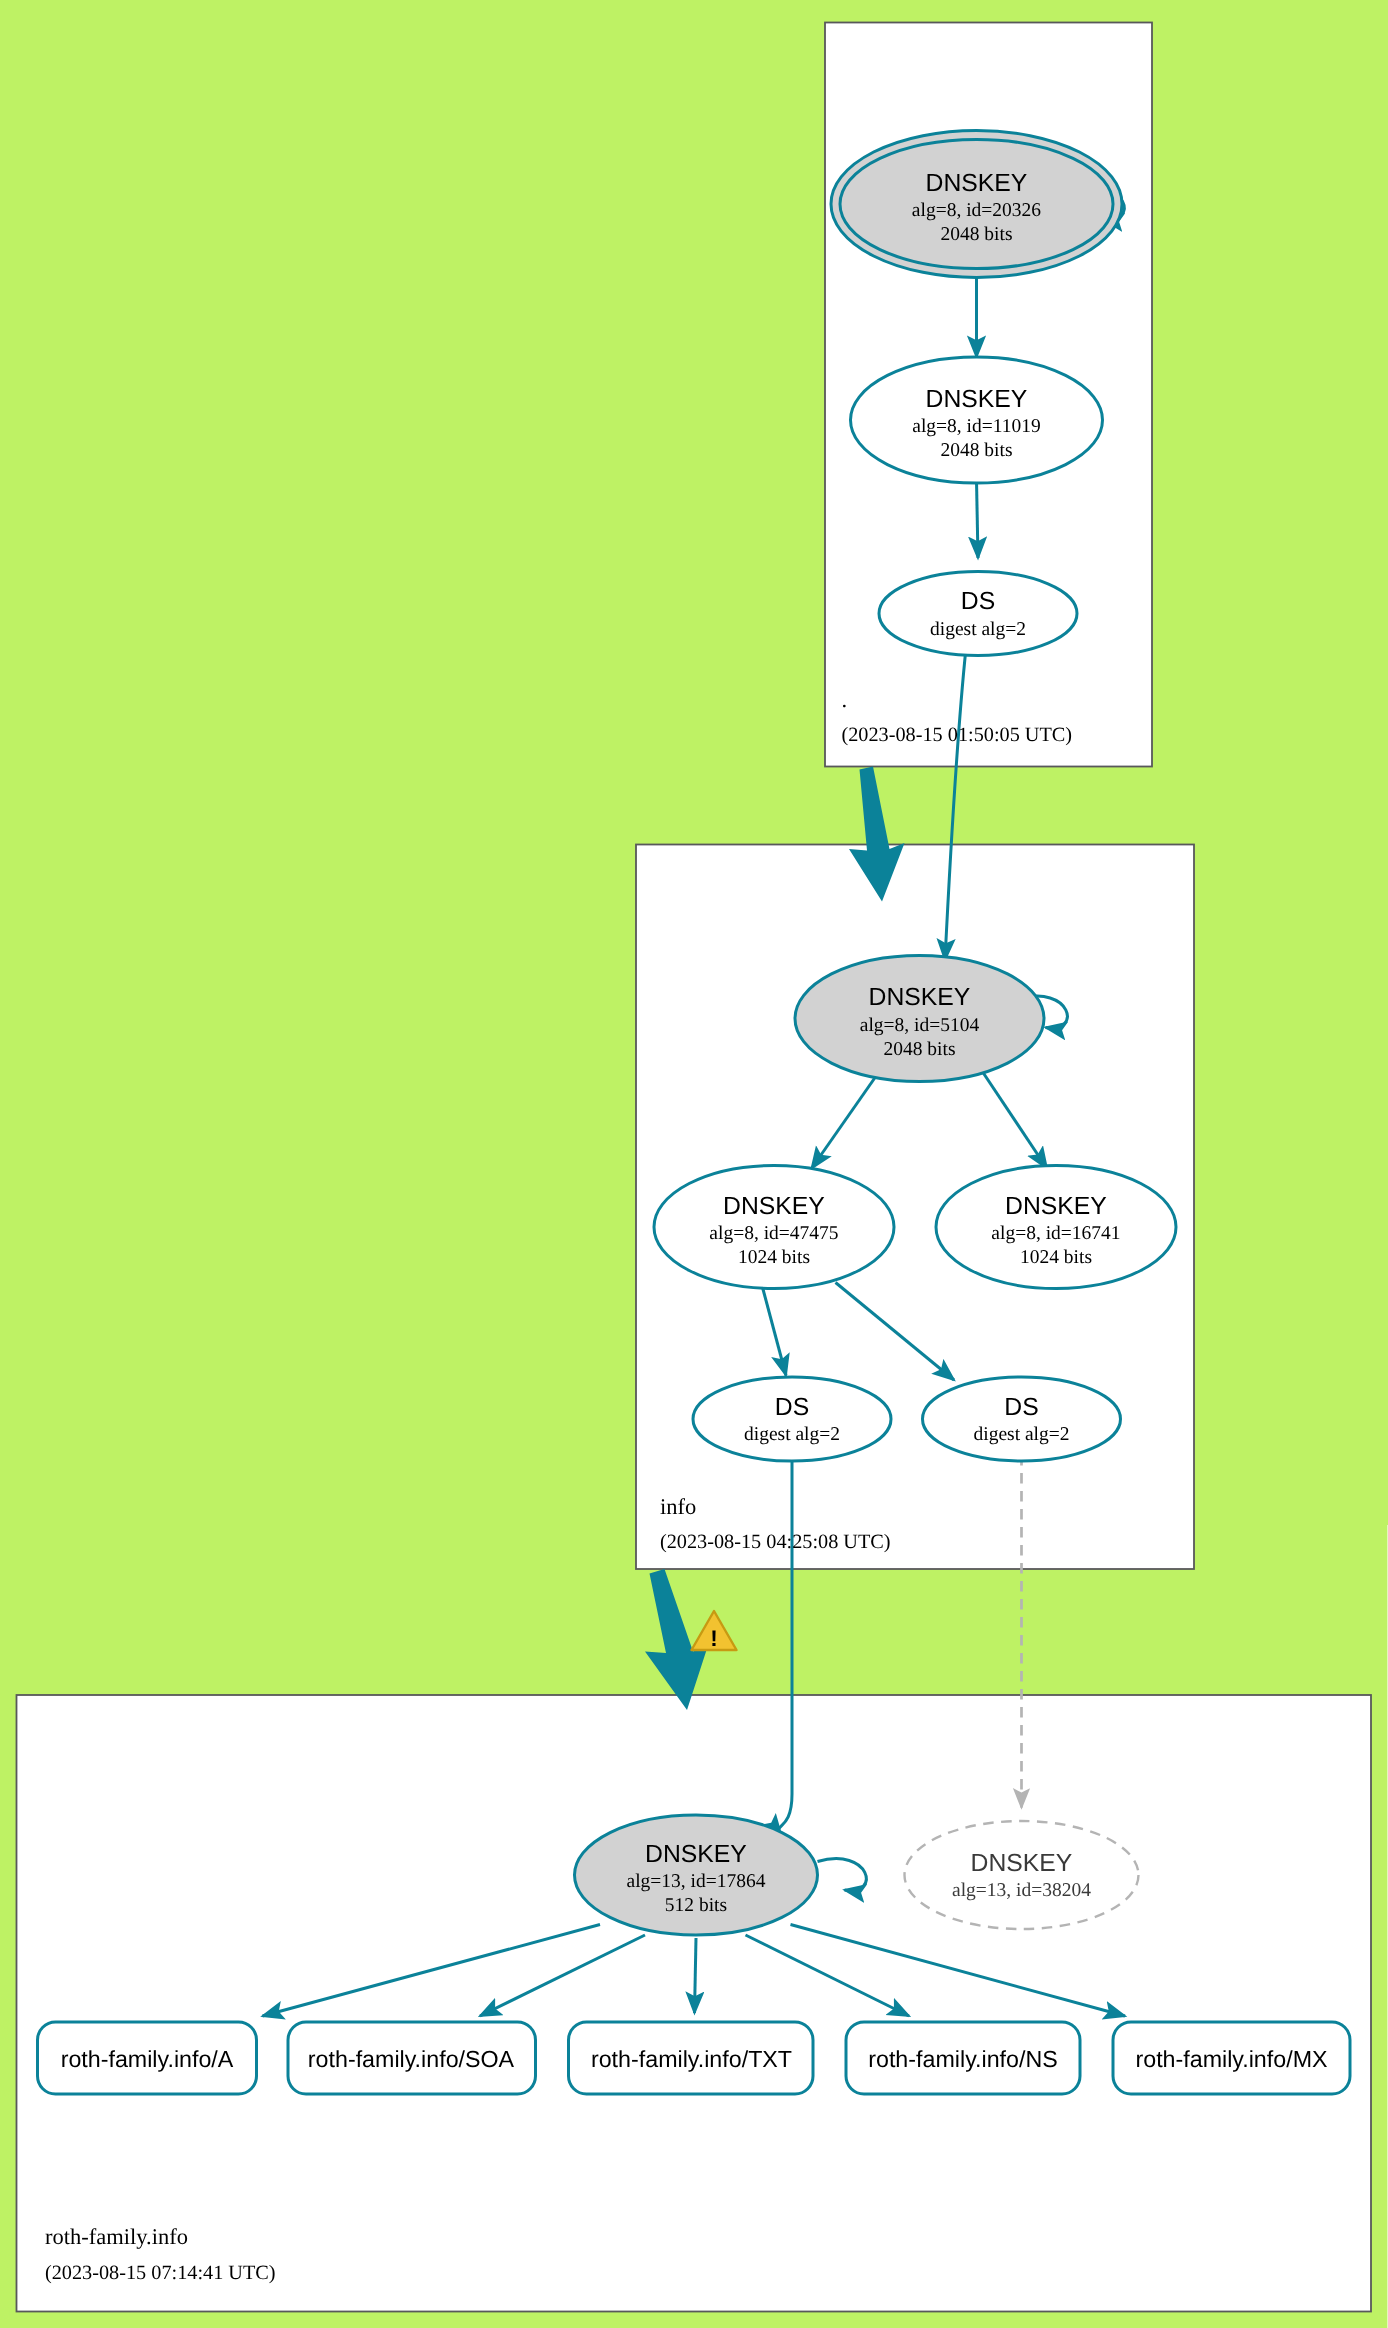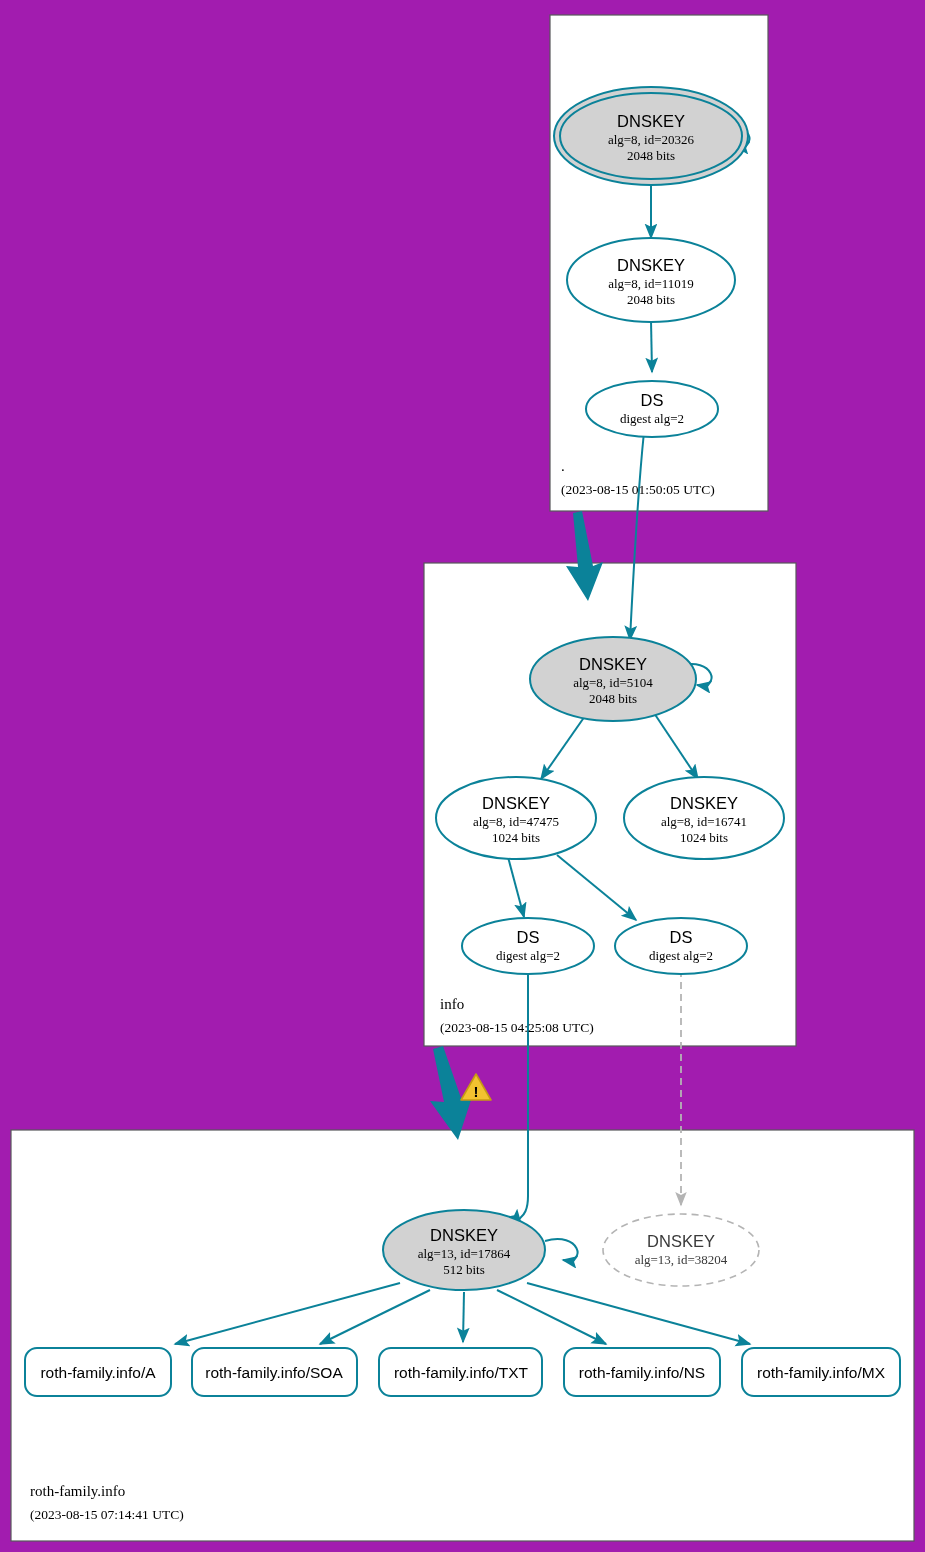--- a/index.html
+++ b/index.html
@@ -7,21 +7,21 @@
     padding: 0;
     background: #ffffff;
   }
   body {
     font-family: "Liberation Sans", sans-serif;
   }
   #canvas {
     position: relative;
     width: 925px;
     height: 1552px;
-    background: #a21caf;
+    background: #bef264;
     overflow: hidden;
   }
   #graph {
     position: absolute;
     left: 0;
     top: 0;
     width: 925px;
     height: 1552px;
   }
   .zone-box {

